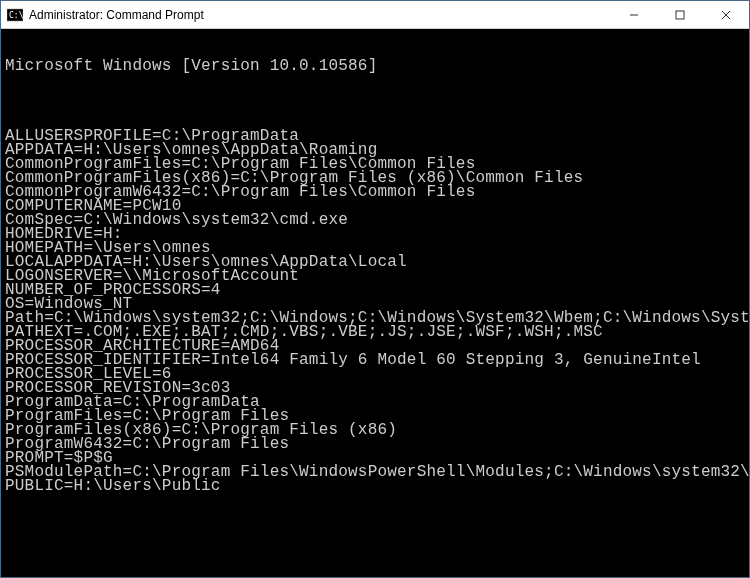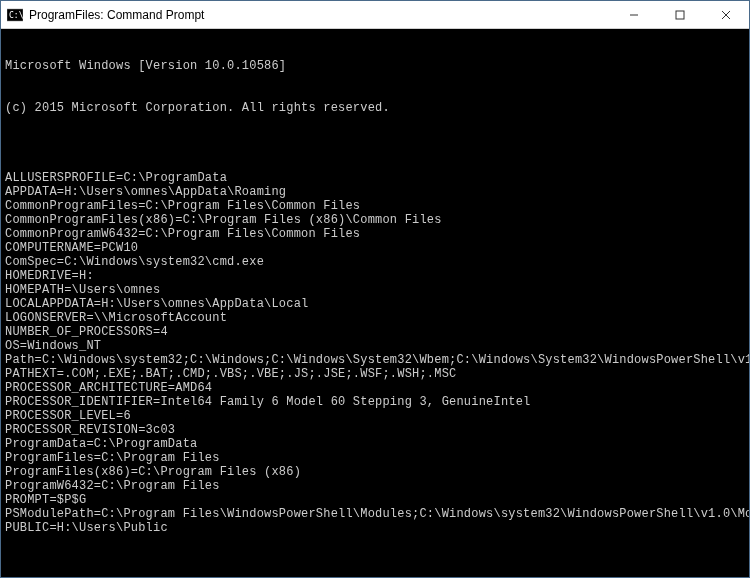--- a/index.html
+++ b/index.html
@@ -52,41 +52,41 @@
       font-size: 10px;
       font-family: "Segoe UI", sans-serif;
       color: #333;
       cursor: pointer;
     }
     .terminal {
       flex: 1;
       background: #000;
       color: #ccc;
       font-family: Consolas, "Courier New", monospace;
-      font-size: 12px;
+      font-size: 16px;
       line-height: 14px;
       padding: 2px 4px;
       overflow: hidden;
       white-space: pre;
       letter-spacing: 0.2px;
     }
     .line { white-space: pre; }
   </style>
 </head>
 <body>
 
 <div class="window">
   <div class="titlebar">
     <span class="titlebar-icon">
       <svg width="16" height="16" viewBox="0 0 16 16">
         <rect x="0" y="2" width="16" height="12" fill="#000" stroke="#888" stroke-width="0.5"></rect>
         <text x="2" y="11" font-size="8" fill="#fff" font-family="monospace">C:\</text>
       </svg>
     </span>
-    <span class="titlebar-title">ProgramFiles: Command Prompt</span>
+    <span class="titlebar-title">Administrator: Command Prompt</span>
     <div class="titlebar-controls">
       <div class="titlebar-btn">
         <svg width="10" height="10" viewBox="0 0 10 10">
             <line x1="1" y1="5" x2="9" y2="5" stroke="#333" stroke-width="1"></line>
           </svg>
       </div>
       <div class="titlebar-btn">
         <svg width="10" height="10" viewBox="0 0 10 10">
             <rect x="1" y="1" width="8" height="8" fill="none" stroke="#333" stroke-width="1"></rect>
           </svg>
@@ -95,19 +95,18 @@
         <svg width="10" height="10" viewBox="0 0 10 10">
             <line x1="1" y1="1" x2="9" y2="9" stroke="#333" stroke-width="1"></line>
             <line x1="9" y1="1" x2="1" y2="9" stroke="#333" stroke-width="1"></line>
           </svg>
       </div>
     </div>
   </div>
 
   <div class="terminal">
     <div class="line">Microsoft Windows [Version 10.0.10586]</div>
-    <div class="line">(c) 2015 Microsoft Corporation. All rights reserved.</div>
     <div class="line"></div>
     <div id="env-lines"><div class="line">ALLUSERSPROFILE=C:\ProgramData</div><div class="line">APPDATA=H:\Users\omnes\AppData\Roaming</div><div class="line">CommonProgramFiles=C:\Program Files\Common Files</div><div class="line">CommonProgramFiles(x86)=C:\Program Files (x86)\Common Files</div><div class="line">CommonProgramW6432=C:\Program Files\Common Files</div><div class="line">COMPUTERNAME=PCW10</div><div class="line">ComSpec=C:\Windows\system32\cmd.exe</div><div class="line">HOMEDRIVE=H:</div><div class="line">HOMEPATH=\Users\omnes</div><div class="line">LOCALAPPDATA=H:\Users\omnes\AppData\Local</div><div class="line">LOGONSERVER=\\MicrosoftAccount</div><div class="line">NUMBER_OF_PROCESSORS=4</div><div class="line">OS=Windows_NT</div><div class="line">Path=C:\Windows\system32;C:\Windows;C:\Windows\System32\Wbem;C:\Windows\System32\WindowsPowerShell\v1.0\</div><div class="line">PATHEXT=.COM;.EXE;.BAT;.CMD;.VBS;.VBE;.JS;.JSE;.WSF;.WSH;.MSC</div><div class="line">PROCESSOR_ARCHITECTURE=AMD64</div><div class="line">PROCESSOR_IDENTIFIER=Intel64 Family 6 Model 60 Stepping 3, GenuineIntel</div><div class="line">PROCESSOR_LEVEL=6</div><div class="line">PROCESSOR_REVISION=3c03</div><div class="line">ProgramData=C:\ProgramData</div><div class="line">ProgramFiles=C:\Program Files</div><div class="line">ProgramFiles(x86)=C:\Program Files (x86)</div><div class="line">ProgramW6432=C:\Program Files</div><div class="line">PROMPT=$P$G</div><div class="line">PSModulePath=C:\Program Files\WindowsPowerShell\Modules;C:\Windows\system32\WindowsPowerShell\v1.0\Modules</div><div class="line">PUBLIC=H:\Users\Public</div></div>
     <div class="line"></div>
     
   </div>
 </div>
 
 </body></html>

